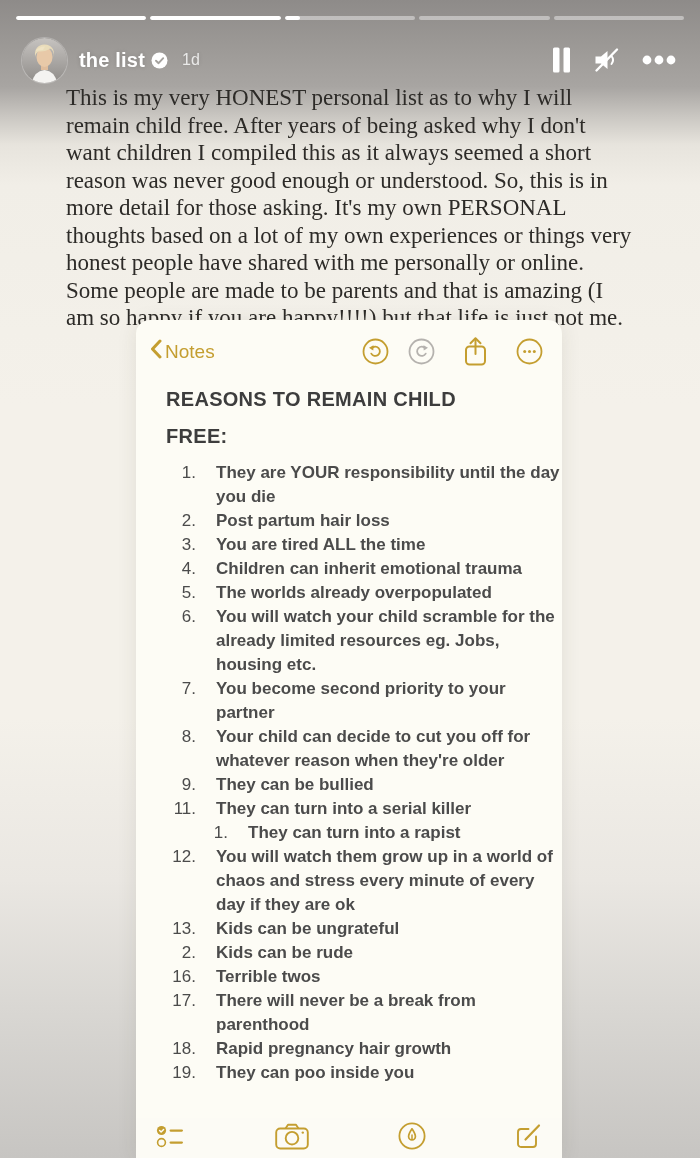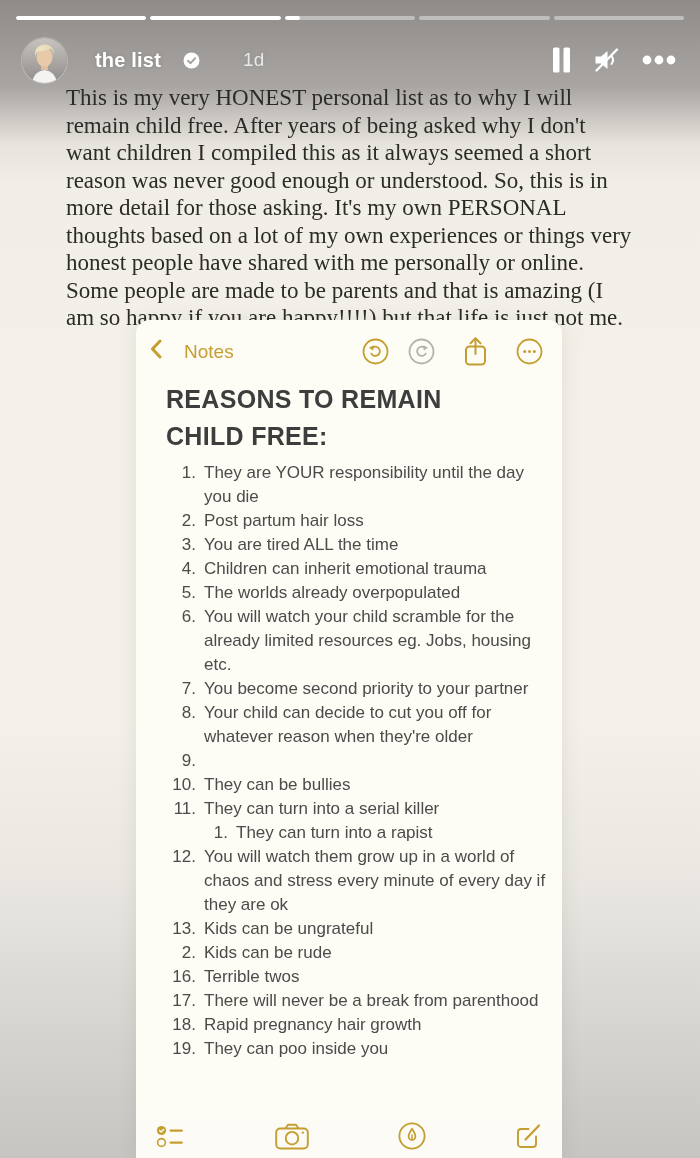--- a/index.html
+++ b/index.html
@@ -11,57 +11,57 @@
       #e7e4dd 12.5%, #f1eee7 16%, #f4f1ea 35%, #f4f1ea 62%,
       #eae7e2 76%, #d9d7d3 87%, #c7c5c2 100%);
     position:relative;
   }
 
   
   .progress-row { position:absolute; top:16px; left:16px; right:16px; height:4px; display:flex; gap:4px; }
   .progress-seg { flex:1; height:4px; border-radius:2px; background:rgba(255,255,255,0.42); overflow:hidden; }
   .progress-seg .fill { height:100%; background:#ffffff; border-radius:2px; }
 
-  .story-header { position:absolute; top:37px; left:22px; right:24px; height:46px; display:flex; align-items:center;gap:16px; }
+  .story-header { position:absolute; top:37px; left:22px; right:24px; height:46px; display:flex; align-items:center; }
   .avatar { width:45px; height:45px; border-radius:50%; overflow:hidden; flex:0 0 auto; box-shadow:0 0 0 1px rgba(255,255,255,0.25); }
   .username { margin-left:12px; color:#ffffff; font-weight:700; font-size:20px; letter-spacing:0.2px; text-shadow:0 0 4px rgba(0,0,0,0.15); }
   .badge { margin-left:6px; display:inline-flex; }
-  .timestamp { margin-left:27px; color:rgba(255,255,255,0.78); font-size:19px; text-shadow:0 0 4px rgba(0,0,0,0.12); }
+  .timestamp { margin-left:14px; color:rgba(255,255,255,0.78); font-size:16px; text-shadow:0 0 4px rgba(0,0,0,0.12); }
   .header-actions { margin-left:auto; display:flex; align-items:center; gap:22px; }
   .header-actions svg { display:block; }
 
   
   .intro {
     position:absolute; top:84px; left:50%; transform:translateX(-50%);
     width:568px; text-align:left;
     font-family:"Liberation Serif", serif;
     font-size:23px; line-height:27.5px; color:#2d2b28;
   }
 
   
   .note-card {
     position:absolute; left:136px; top:320px; width:426px; bottom:0;
     background:#fdfcf5; border-radius:14px 14px 0 0;
     box-shadow:0 2px 20px rgba(60,55,40,0.10);
     overflow:hidden; display:flex; flex-direction:column;
   }
   .note-header { flex:0 0 auto; display:flex; align-items:center; padding:16px 19px 0 14px; }
-  .back-btn { display:flex; align-items:center; gap:22px; color:#c49e30; font-size:19px; font-weight:500; cursor:pointer;justify-content:flex-end; }
+  .back-btn { display:flex; align-items:center; gap:3px; color:#c49e30; font-size:19px; font-weight:500; cursor:pointer;justify-content:flex-end; }
   .note-header-actions { margin-left:auto; display:flex; align-items:center; gap:19px; }
   .note-header-actions .gap-lg { margin-left:9px; }
 
   .note-content { flex:1 1 auto; overflow:hidden; position:relative; }
   .note-title {
-    margin:14px 26px 0 30px; font-size:25px; line-height:37px;
+    margin:14px 26px 0 30px; font-size:20px; line-height:37px;
     font-weight:700; color:#3d3d3d; letter-spacing:0.3px; width:340px;
   }
   .note-list { margin-top:6px; }
   .note-item { display:flex; padding-left:16px; font-size:17px; line-height:24px; color:#4b4b4b; }
   .note-item .num { flex:0 0 44px; text-align:right; }
-  .note-item .txt { margin-left:8px; width:344px; }
+  .note-item .txt { margin-left:20px; width:344px;font-weight:bold; }
   .note-item.sub { padding-left:48px; }
   .note-item.sub .txt { width:312px; }
 
   .note-toolbar {
     flex:0 0 40px; display:flex; align-items:center; justify-content:space-between;
     padding:0 20px 4px 20px; background:rgba(252,251,244,0.94);
   }
   .note-toolbar svg { display:block; }
   .tool-btn { display:flex; align-items:center; }
 </style>
@@ -210,24 +210,21 @@
         <div class="note-item">
           <span class="num">7.</span>
           <span class="txt">You become second priority to your partner</span>
         </div>
         <div class="note-item">
           <span class="num">8.</span>
           <span class="txt">Your child can decide to cut you off for whatever reason when they're older</span>
         </div>
         <div class="note-item">
           <span class="num">9.</span>
-        </div>
-        <div class="note-item">
-          <span class="num">10.</span>
-          <span class="txt">They can be bullies</span>
+          <span class="txt">They can be bullied</span>
         </div>
         <div class="note-item">
           <span class="num">11.</span>
           <span class="txt">They can turn into a serial killer</span>
         </div>
         <div class="note-item sub">
           <span class="num">1.</span>
           <span class="txt">They can turn into a rapist</span>
         </div>
         <div class="note-item">

